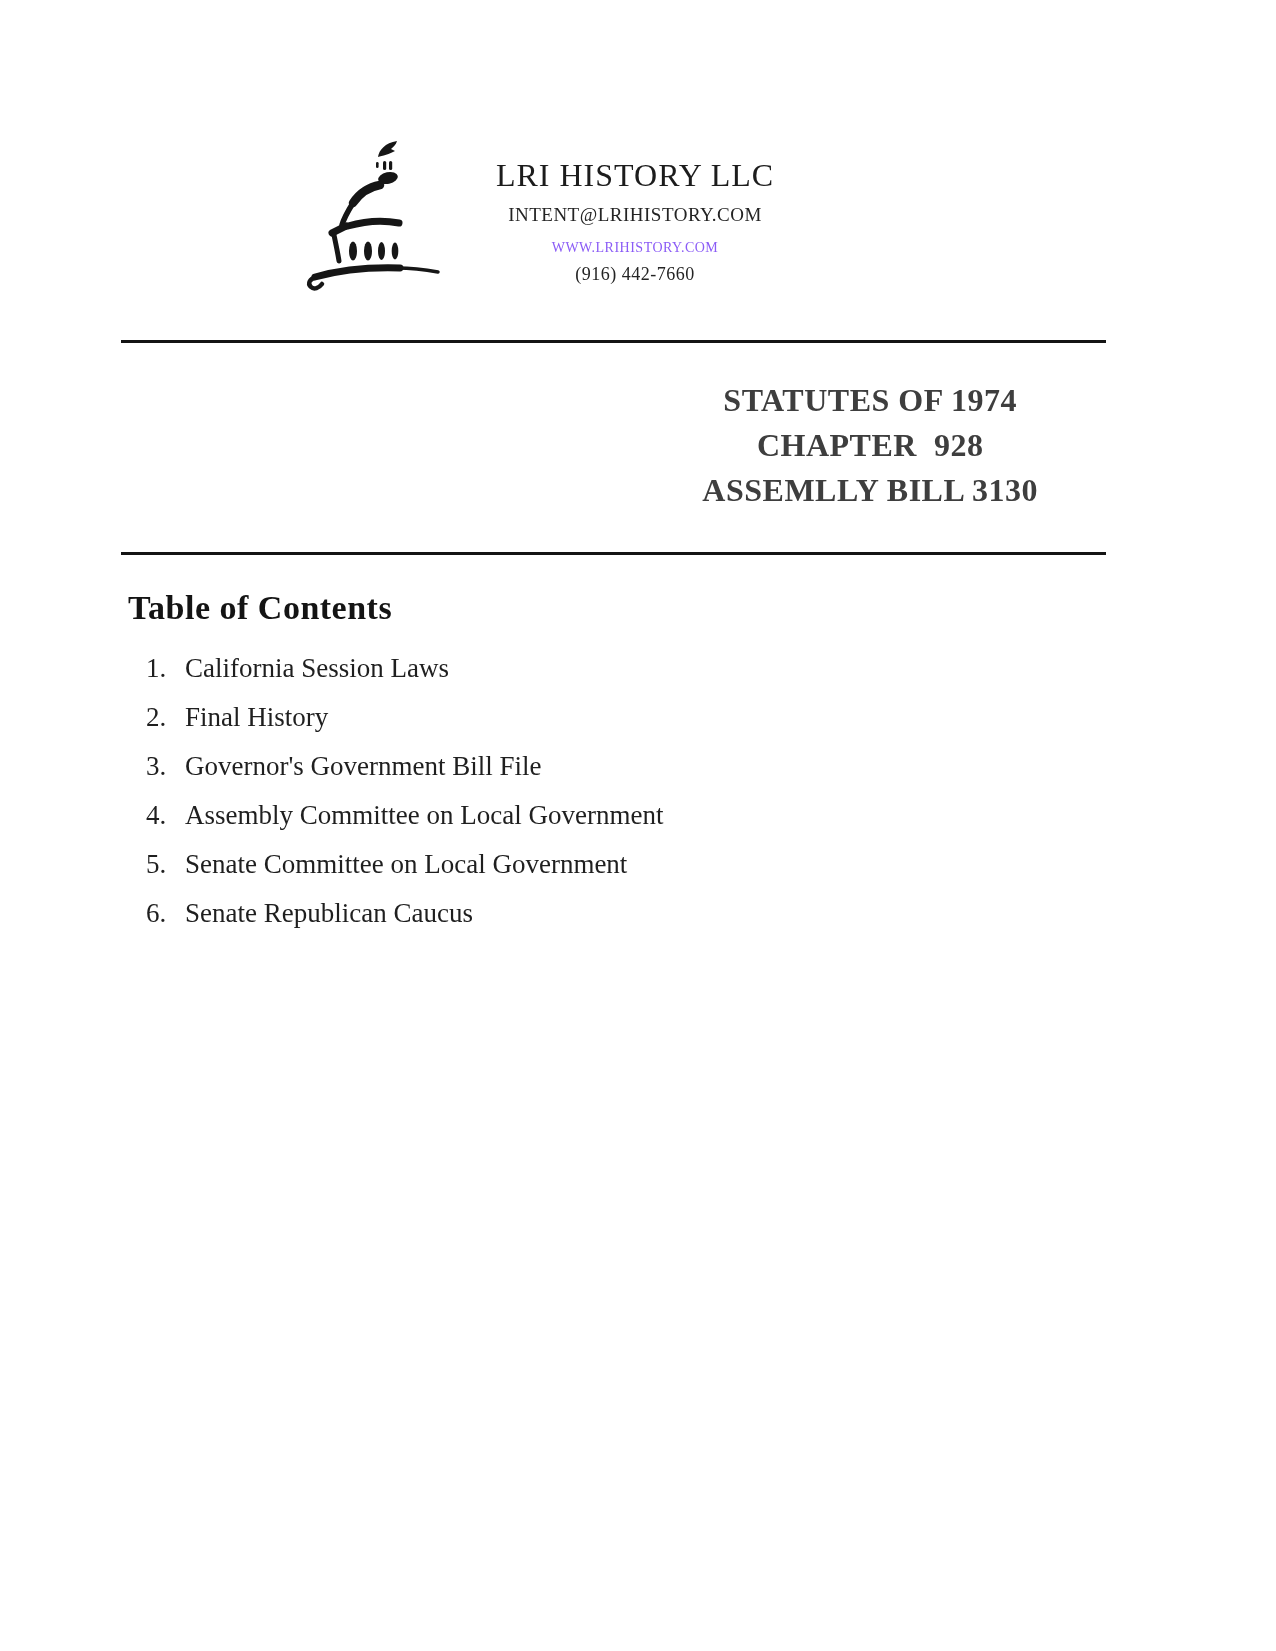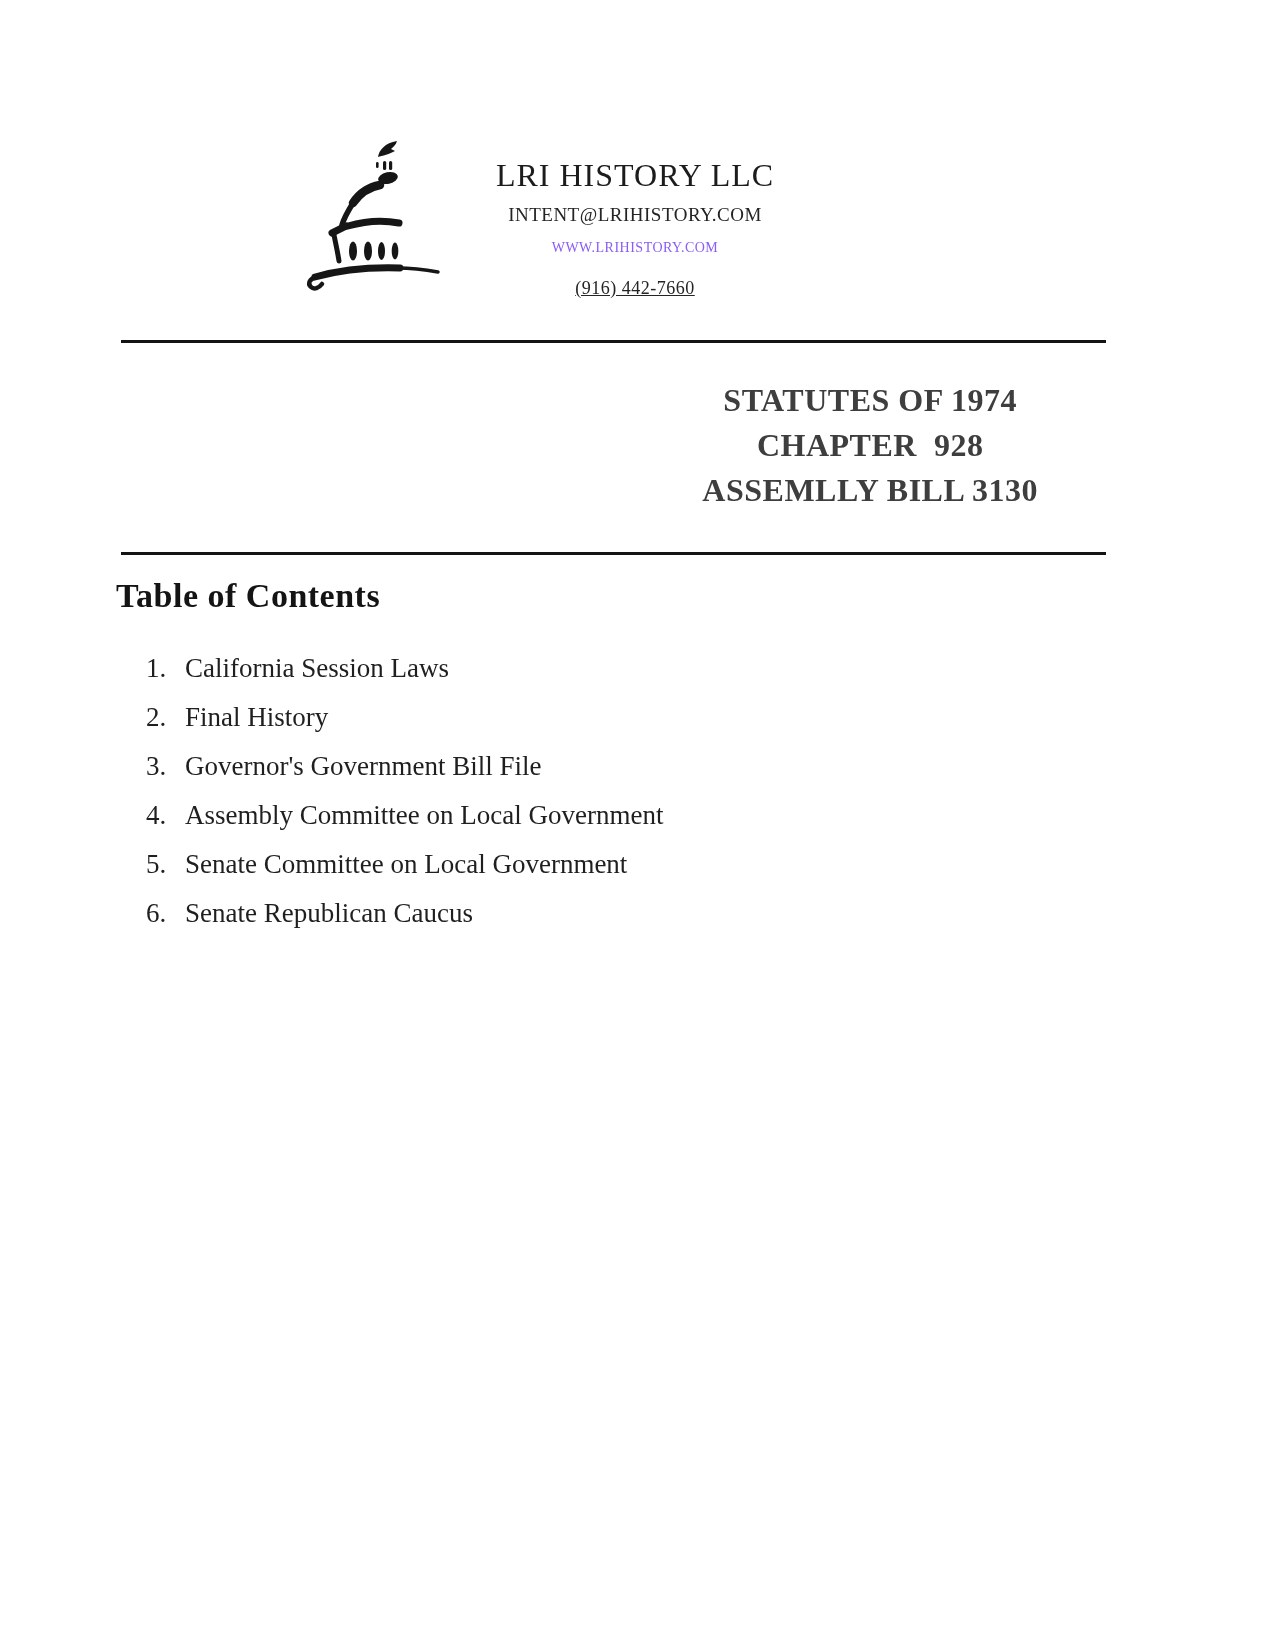--- a/index.html
+++ b/index.html
@@ -15,21 +15,21 @@
 
   
   .logo { position: absolute; left: 285px; top: 125px; width: 165px; height: 175px; }
   .logo svg { display: block; width: 100%; height: 100%; }
 
   
   .hdr-line { position: absolute; left: 335px; width: 600px; text-align: center; white-space: nowrap; }
   .company  { top: 157px; font-size: 32px; letter-spacing: 1px; color: #1c1c1c; }
   .email    { top: 204px; font-size: 19px; letter-spacing: 0.5px; color: #242424; }
   .website  { top: 240px; font-size: 14px; letter-spacing: 0.5px; color: #8b5cf6; }
-  .phone    { top: 278px; font-size: 18px; letter-spacing: 0.5px; color: #242424; text-decoration: underline; }
+  .phone    { top: 264px; font-size: 18px; letter-spacing: 0.5px; color: #242424; }
 
   
   .rule { position: absolute; left: 121px; width: 985px; height: 3px; background: #141414; }
   .rule-1 { top: 340px; }
   .rule-2 { top: 552px; }
 
   
   .title-block {
     position: absolute;
     top: 378px;
@@ -41,21 +41,21 @@
     letter-spacing: 0.5px;
     color: #3e3e3e;
   }
   .title-line { white-space: pre-wrap; }
 
   
   .toc-heading {
     position: absolute;
     left: 116px;
     top: 577px;
-    margin: 0;
+    margin: 12px;
     font-size: 34px;
     font-weight: bold;
     letter-spacing: 0.5px;
     color: #141414;
   }
   .toc-list {
     position: absolute;
     left: 146px;
     top: 644px;
     margin: 0;

